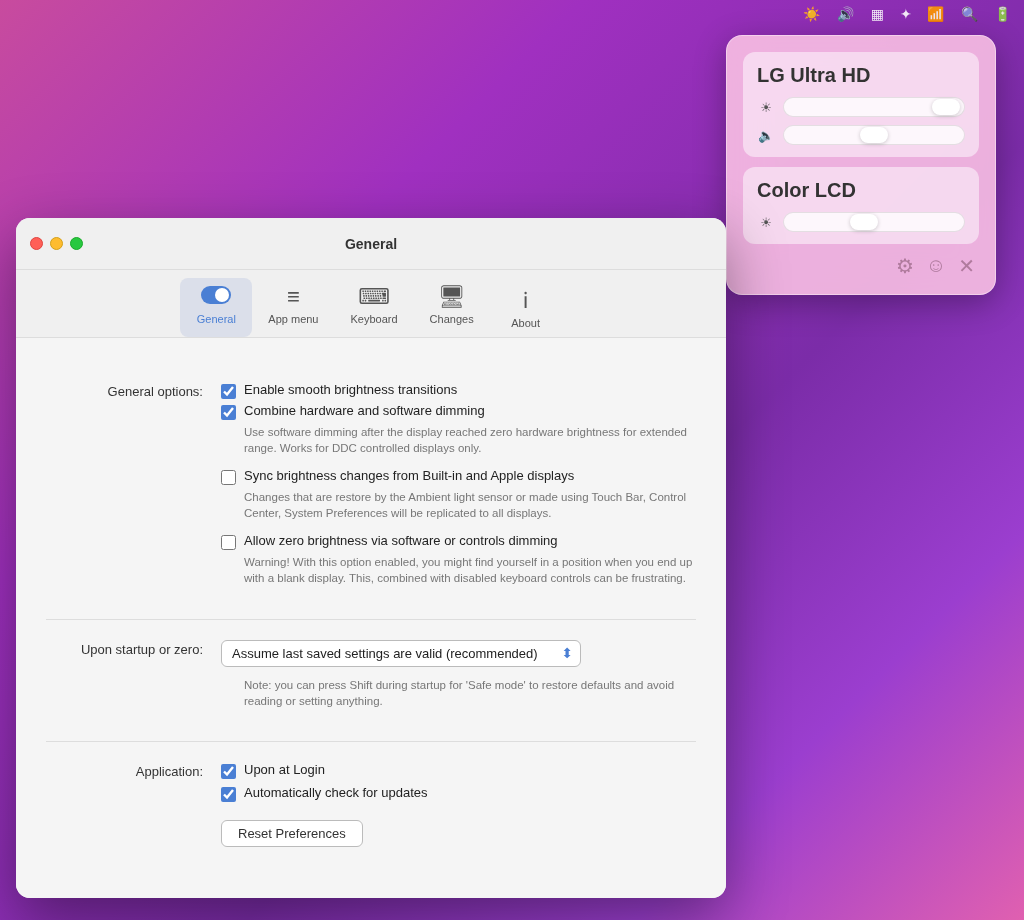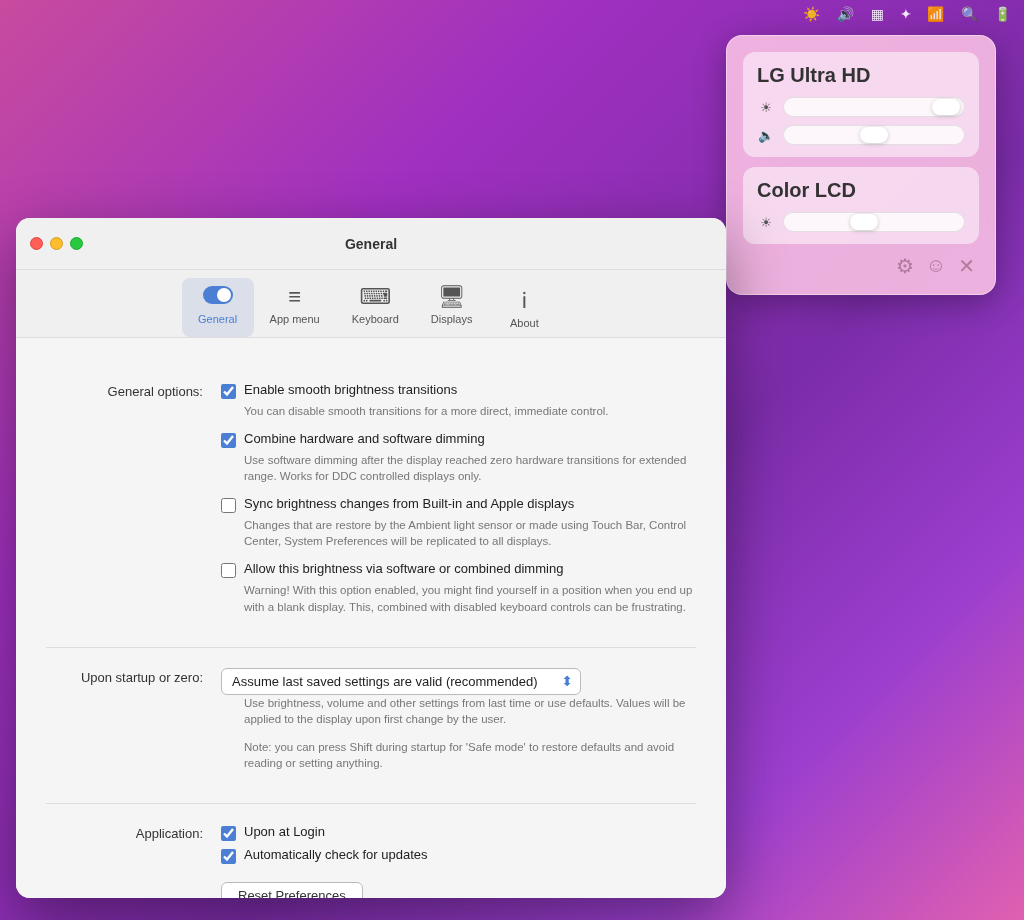--- a/index.html
+++ b/index.html
@@ -242,20 +242,21 @@
       color: #777;
       margin-bottom: 12px;
       line-height: 1.4;
       padding-left: 23px;
     }
 
     
     .dropdown-row {
       display: flex;
       align-items: center;
+      margin-bottom: 10px;
     }
     .dropdown-wrapper {
       position: relative;
       display: inline-block;
     }
     .dropdown-wrapper select {
       background: white;
       border: 1px solid #bbb;
       border-radius: 6px;
       padding: 5px 30px 5px 10px;
@@ -382,79 +383,76 @@
     <div class="toolbar-tab">
       <div class="toolbar-tab-icon">≡</div>
       <span class="toolbar-tab-label">App menu</span>
     </div>
     <div class="toolbar-tab">
       <div class="toolbar-tab-icon">⌨</div>
       <span class="toolbar-tab-label">Keyboard</span>
     </div>
     <div class="toolbar-tab">
       <div class="toolbar-tab-icon">🖥</div>
-      <span class="toolbar-tab-label">Displays</span>
+      <span class="toolbar-tab-label">Changes</span>
     </div>
     <div class="toolbar-tab">
       <div class="toolbar-tab-icon">ℹ</div>
       <span class="toolbar-tab-label">About</span>
     </div>
   </div>
 
   <div class="content">
 
     <div class="section">
       <div class="section-label">General options:</div>
       <div class="section-content">
 
         <div class="checkbox-row">
           <input type="checkbox" checked="" style="">
           <span class="checkbox-label">Enable smooth brightness transitions</span>
         </div>
-        <div class="helper-text">You can disable smooth transitions for a more direct, immediate control.</div>
 
         <div class="checkbox-row">
           <input type="checkbox" checked="" style="">
           <span class="checkbox-label">Combine hardware and software dimming</span>
         </div>
-        <div class="helper-text">Use software dimming after the display reached zero hardware transitions
+        <div class="helper-text">Use software dimming after the display reached zero hardware brightness
 for extended range. Works for DDC controlled displays only.</div>
 
         <div class="checkbox-row">
           <input type="checkbox" style="">
           <span class="checkbox-label">Sync brightness changes from Built-in and Apple displays</span>
         </div>
         <div class="helper-text">Changes that are restore by the Ambient light sensor or made using Touch Bar, Control
 Center, System Preferences will be replicated to all displays.</div>
 
         <div class="checkbox-row">
           <input type="checkbox" style="">
-          <span class="checkbox-label">Allow this brightness via software or combined dimming</span>
+          <span class="checkbox-label">Allow zero brightness via software or controls dimming</span>
         </div>
         <div class="helper-text">Warning! With this option enabled, you might find yourself in a position when you end up
 with a blank display. This, combined with disabled keyboard controls can be frustrating.</div>
 
       </div>
     </div>
 
     <div class="section">
       <div class="section-label">Upon startup or zero:</div>
       <div class="section-content">
         <div class="dropdown-row">
           <div class="dropdown-wrapper">
             <select>
               <option>Assume last saved settings are valid (recommended)</option>
               <option>Re-apply last saved settings</option>
               <option>Do nothing</option>
             </select>
             <span class="dropdown-arrow">⬍</span>
           </div>
         </div>
-        <div class="helper-text">Use brightness, volume and other settings from last time or use defaults. Values will be
-applied to the display upon first change by the user.</div>
         <div class="helper-text">Note: you can press Shift during startup for 'Safe mode' to restore defaults and avoid
 reading or setting anything.</div>
       </div>
     </div>
 
     <div class="section">
       <div class="section-label">Application:</div>
       <div class="section-content">
 
         <div class="checkbox-row">

